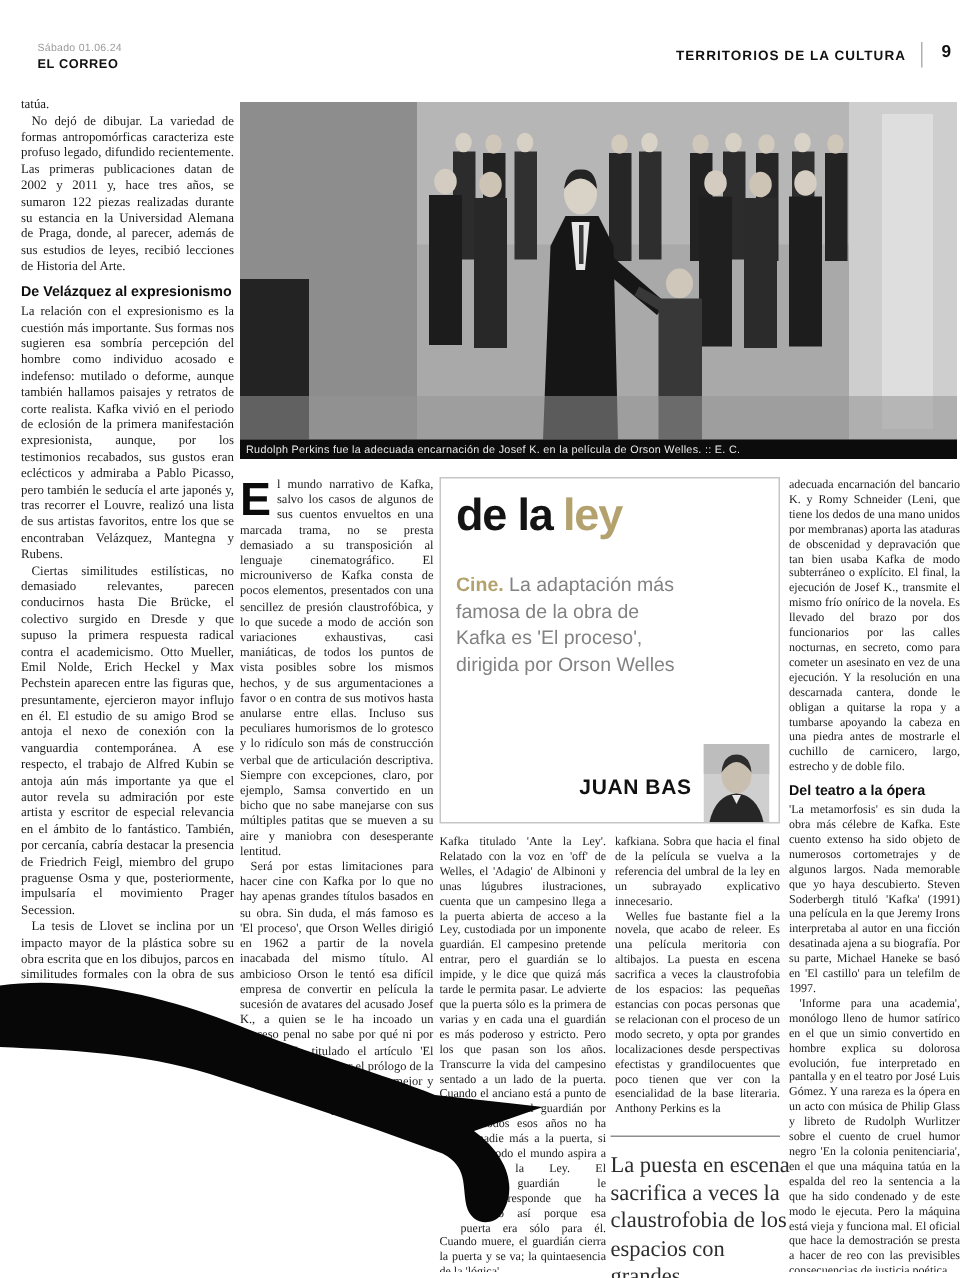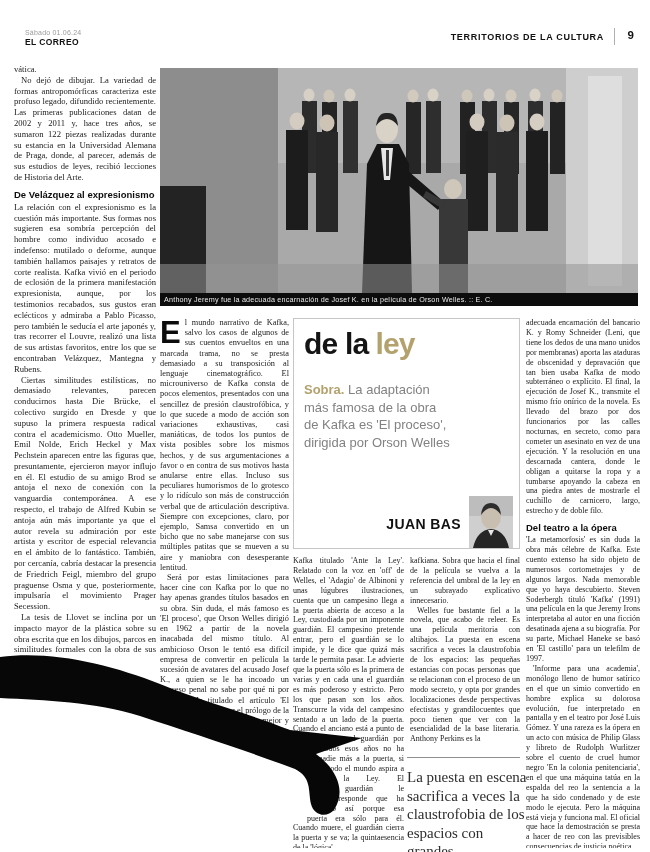--- a/index.html
+++ b/index.html
@@ -121,43 +121,43 @@
 
       <g>
         <ellipse cx="293" cy="121" rx="9" ry="10" fill="#cfc7ba"></ellipse>
         <rect x="279" y="131" width="29" height="94" fill="#383838"></rect>
         <polygon points="281,140 263,129 266,123 286,134" fill="#383838"></polygon>
       </g>
 
       <rect x="0" y="118" width="46" height="107" fill="#232323"></rect>
       <rect x="0" y="196" width="478" height="29" fill="#969696" opacity="0.55"></rect>
     </svg>
-    <div class="photo-caption">Anthony Jeremy fue la adecuada encarnación de Josef K. en la película de Orson Welles. :: E. C.</div>
+    <div class="photo-caption">Rudolph Perkins fue la adecuada encarnación de Josef K. en la película de Orson Welles. :: E. C.</div>
   </div>
 
   <div class="col sidebar">
-    <p>vática.</p>
+    <p>tatúa.</p>
     <p class="indent">No dejó de dibujar. La variedad de formas antropomórficas caracteriza este profuso legado, difundido recientemente. Las primeras publicaciones datan de 2002 y 2011 y, hace tres años, se sumaron 122 piezas realizadas durante su estancia en la Universidad Alemana de Praga, donde, al parecer, además de sus estudios de leyes, recibió lecciones de Historia del Arte.</p>
     <div class="subhead">De Velázquez al expresionismo</div>
     <p>La relación con el expresionismo es la cuestión más importante. Sus formas nos sugieren esa sombría percepción del hombre como individuo acosado e indefenso: mutilado o deforme, aunque también hallamos paisajes y retratos de corte realista. Kafka vivió en el periodo de eclosión de la primera manifestación expresionista, aunque, por los testimonios recabados, sus gustos eran eclécticos y admiraba a Pablo Picasso, pero también le seducía el arte japonés y, tras recorrer el Louvre, realizó una lista de sus artistas favoritos, entre los que se encontraban Velázquez, Mantegna y Rubens.</p>
     <p class="indent">Ciertas similitudes estilísticas, no demasiado relevantes, parecen conducirnos hasta Die Brücke, el colectivo surgido en Dresde y que supuso la primera respuesta radical contra el academicismo. Otto Mueller, Emil Nolde, Erich Heckel y Max Pechstein aparecen entre las figuras que, presuntamente, ejercieron mayor influjo en él. El estudio de su amigo Brod se antoja el nexo de conexión con la vanguardia contemporánea. A ese respecto, el trabajo de Alfred Kubin se antoja aún más importante ya que el autor revela su admiración por este artista y escritor de especial relevancia en el ámbito de lo fantástico. También, por cercanía, cabría destacar la presencia de Friedrich Feigl, miembro del grupo praguense Osma y que, posteriormente, impulsaría el movimiento Prager Secession.</p>
     <p class="indent">La tesis de Llovet se inclina por un impacto mayor de la plástica sobre su obra escrita que en los dibujos, parcos en similitudes formales con la obra de sus coetáneos. El planteamiento posee una lógica aplastante. Kafka canalizó a través de la narrativa, su principal recurso creativo, los estímulos culturales que le llegaron a través de lecturas y exposiciones. Posiblemente, el dibujo podía esperar.</p>
   </div>
 
   <div class="col col2">
     <p><span class="dropcap">E</span><span>l mundo narrativo de Kafka, salvo los casos de algunos de sus cuentos envueltos en una marcada trama, no se presta demasiado a su transposición al lenguaje cinematográfico. El microuniverso de Kafka consta de pocos elementos, presentados con una sencillez de presión claustrofóbica, y lo que sucede a modo de acción son variaciones exhaustivas, casi maniáticas, de todos los puntos de vista posibles sobre los mismos hechos, y de sus argumentaciones a favor o en contra de sus motivos hasta anularse entre ellas. Incluso sus peculiares humorismos de lo grotesco y lo ridículo son más de construcción verbal que de articulación descriptiva. Siempre con excepciones, claro, por ejemplo, Samsa convertido en un bicho que no sabe manejarse con sus múltiples patitas que se mueven a su aire y maniobra con desesperante lentitud.</span></p>
     <p class="indent"><span>Será por estas limitaciones para hacer cine con Kafka por lo que no hay apenas grandes títulos basados en su obra. Sin duda, el más famoso es 'El proceso', que Orson Welles dirigió en 1962 a partir de la novela inacabada del mismo título. Al ambicioso Orson le tentó esa difícil empresa de convertir en película la sucesión de avatares del acusado Josef K., a quien se le ha incoado un proceso penal no sabe por qué ni por quiénes.</span><span class="wrapA"></span><span> He titulado el artículo 'El umbral de la ley' por el prólogo de la película, que es de lo mejor y que se basa en un cuento muy breve de</span></p>
   </div>
 
   <div class="featurebox">
     <div class="headline">
       <div><span>de la</span><span class="accent">ley</span></div>
     </div>
     <div class="standfirst">
-      <span class="kicker">Sobra.</span><span> La adaptación más famosa de la obra de Kafka es 'El proceso', dirigida por Orson Welles</span>
+      <span class="kicker">Cine.</span><span> La adaptación más famosa de la obra de Kafka es 'El proceso', dirigida por Orson Welles</span>
     </div>
     <div class="byline">JUAN BAS</div>
     <svg class="portrait" viewBox="0 0 44 52" aria-hidden="true">
       <rect x="0" y="0" width="44" height="52" fill="#cfcfcf"></rect>
       <rect x="0" y="0" width="44" height="20" fill="#bdbdbd"></rect>
       <ellipse cx="22" cy="21" rx="10" ry="12" fill="#c9bfb1"></ellipse>
       <path d="M12,19 Q13,7 22,7 Q31,7 32,19 Q27,12 22,12 Q17,12 12,19 Z" fill="#2d2d2d"></path>
       <path d="M4,52 Q8,34 22,33 Q36,34 40,52 Z" fill="#262626"></path>
       <polygon points="19,34 25,34 22,40" fill="#e8e8e8"></polygon>
     </svg>

